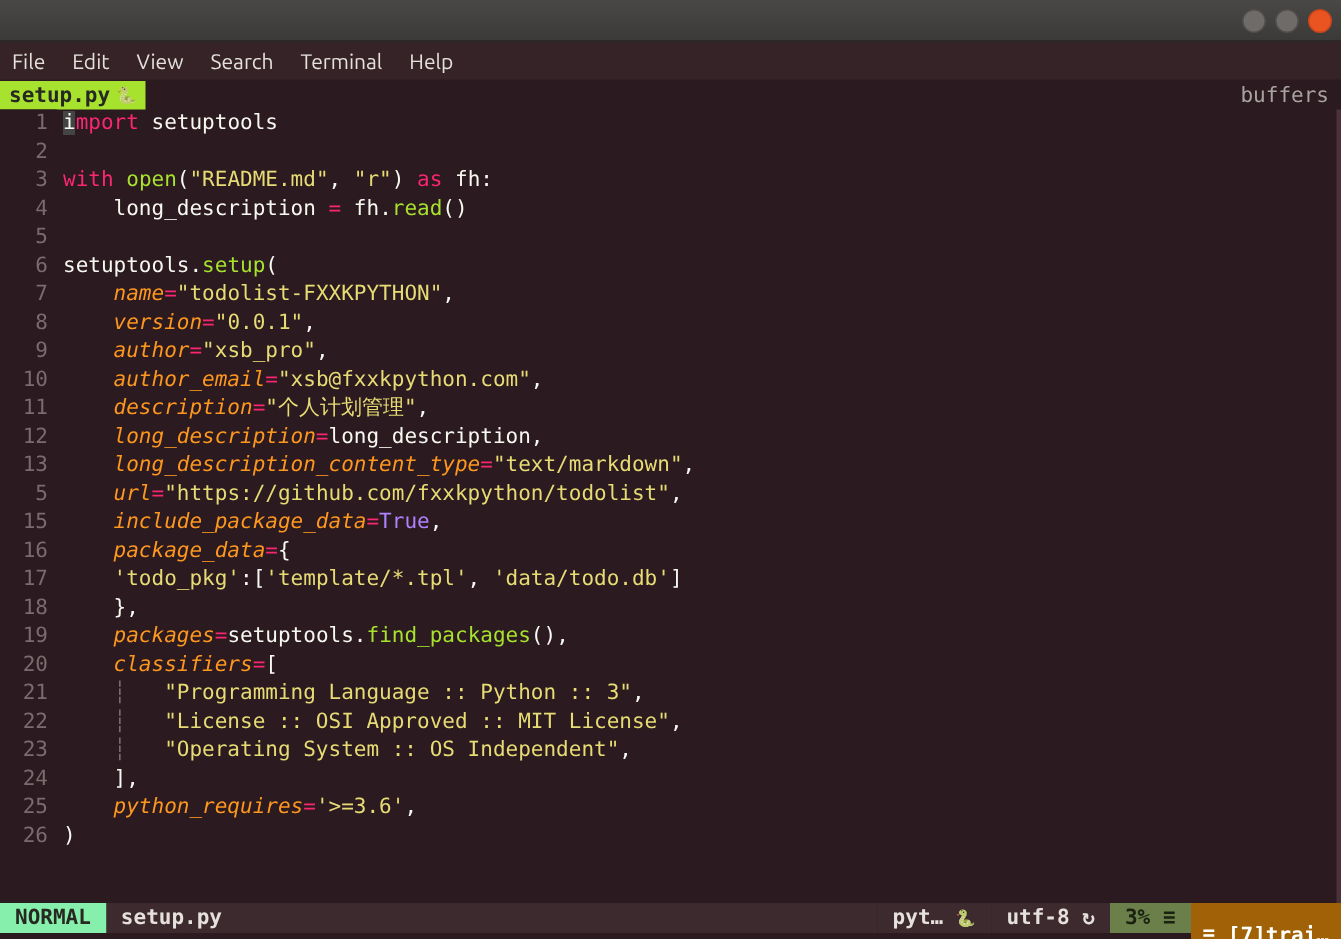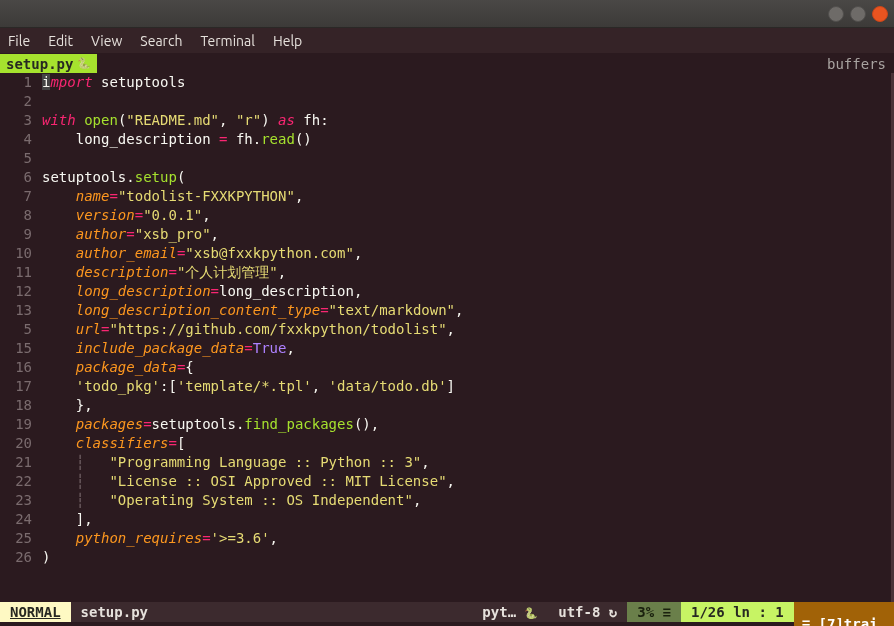--- a/index.html
+++ b/index.html
@@ -95,39 +95,39 @@
   flex: 1;
   white-space: pre;
   line-height: 19px;
   font-size: 14px;
   color: #f8f8f2;
   padding-left: 4px;
 }
 .code .line { height: 19px; }
 
 
-.kw { color: #f92672; font-style: italic; }      
+.kw { color: #f92672; }      
 .fn { color: #a6e22e; }                           
 .obj{ color: #f8f8f2; }
 .str{ color: #e6db74; }
 .op { color: #f92672; }
 .const { color: #ae81ff; }
 .arg { color: #fd971f; font-style: italic; }
 .pun { color: #f8f8f2; }
 .cursor { background: #444; }
 .dim { color:#7a6b6e; }
 
 .statusbar {
   height: 20px;
   display: flex;
   font-size: 14px;
   font-weight: bold;
   line-height: 20px;
 }
-.sb-mode { background: #fef9c3; color: #272822; padding: 0 10px; text-decoration: underline;}
+.sb-mode { background: #86efac; color: #272822; padding: 0 10px;}
 .sb-file { background: #3c2a2e; color: #e6e1dc; padding: 0 10px; flex-shrink:0;}
 .sb-spacer{ background: #3c2a2e; flex:1;}
 .sb-type { background: #3c2a2e; color:#e6e1dc; padding:0 10px;}
 .sb-enc  { background: #3c2a2e; color:#e6e1dc; padding:0 10px;}
 .sb-pct  { background: #6a7f4a; color:#1a210e; padding:0 10px;}
 .sb-pos  { background: #c7f464; color:#272822; padding:0 10px;}
 .sb-extra{ background: #a16207; color:#fff; padding:12px 8px;}
 .py-small { font-size: 11px; filter: grayscale(30%);}
 </style>
 </head>
@@ -199,18 +199,17 @@
     <span class="py-small"> 🐍</span>
   </div>
   <div class="sb-enc">
     <span>utf-8</span>
     <span> ↻</span>
   </div>
   <div class="sb-pct">
     <span>3%</span>
     <span> ≡</span>
   </div>
-  <div class="sb-pos">1/26 ln : 1</div>
   <div class="sb-extra">
     <span>≡ </span>
     <span>[7]trai…</span>
   </div>
 </div>
 
 </body></html>

